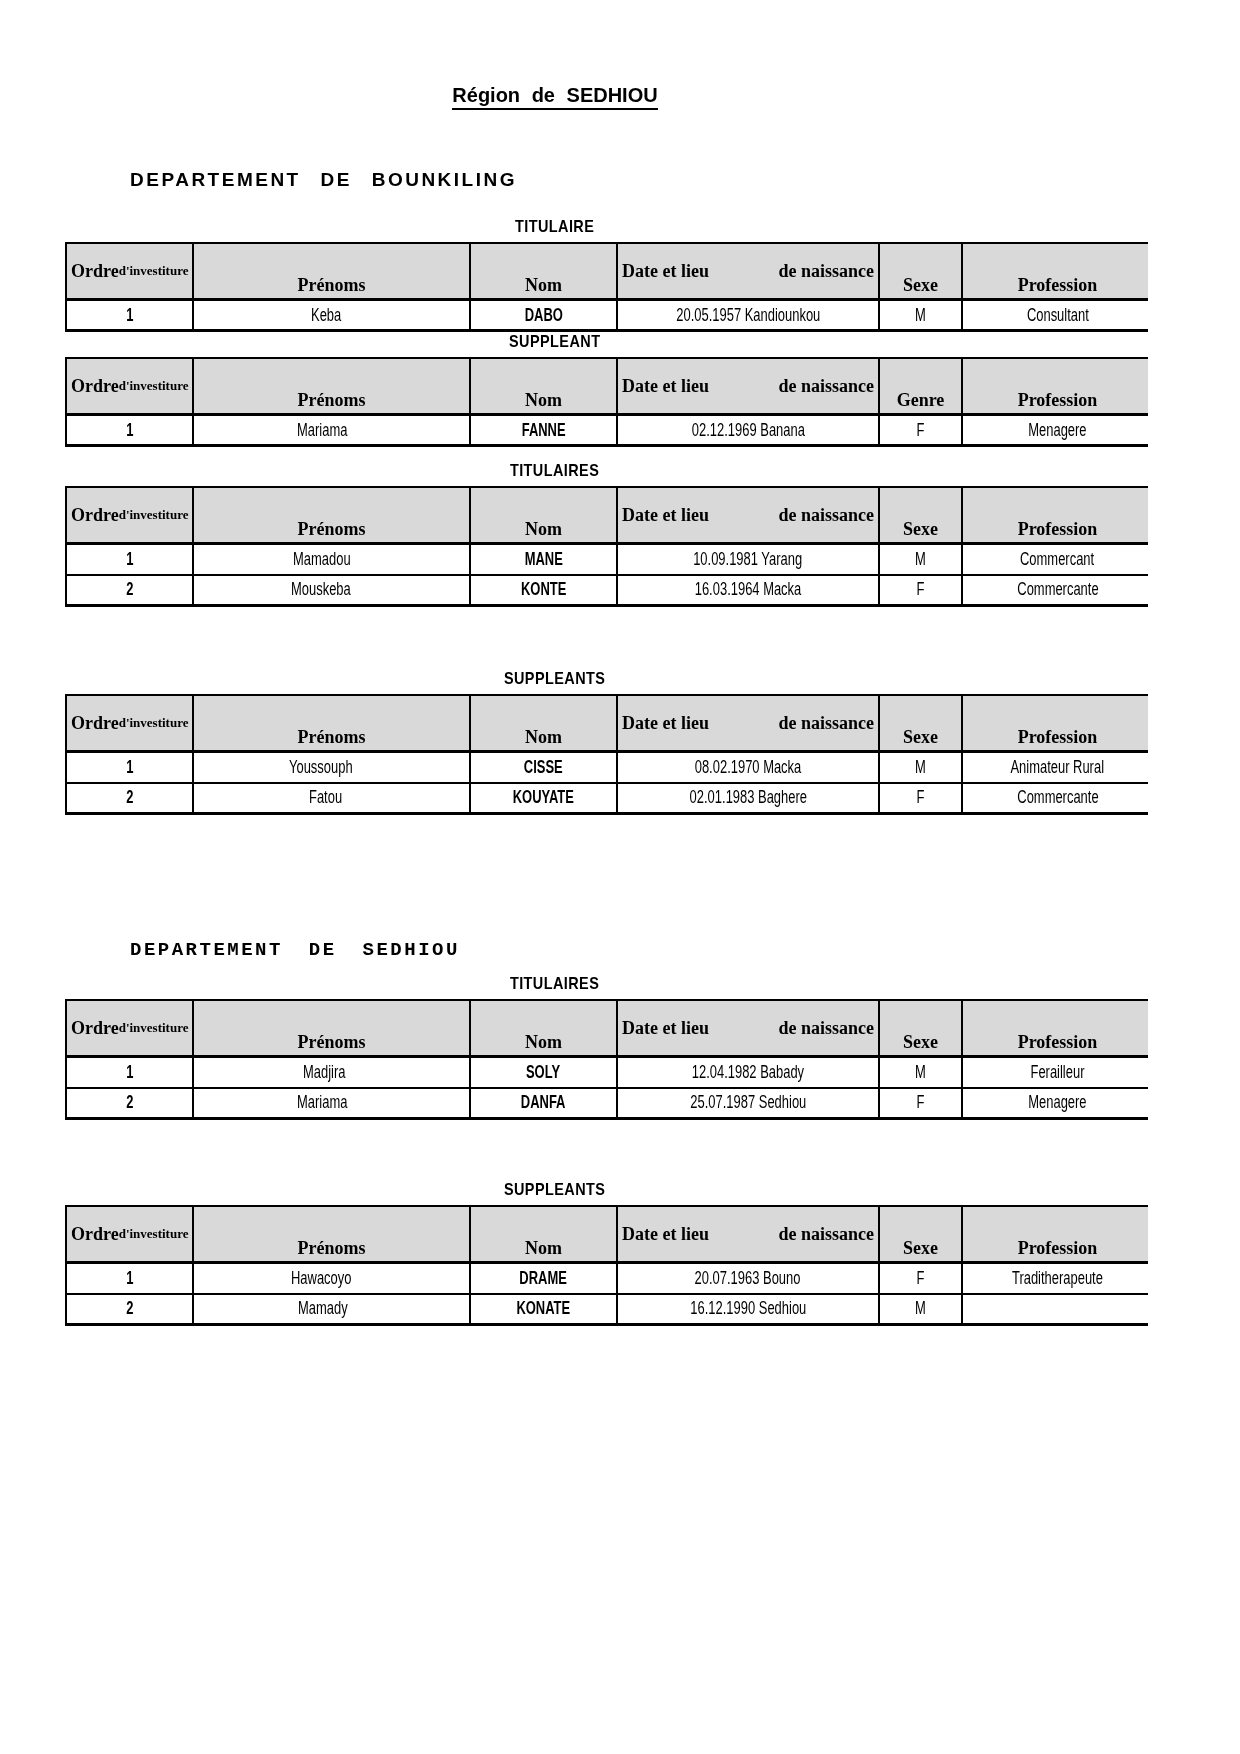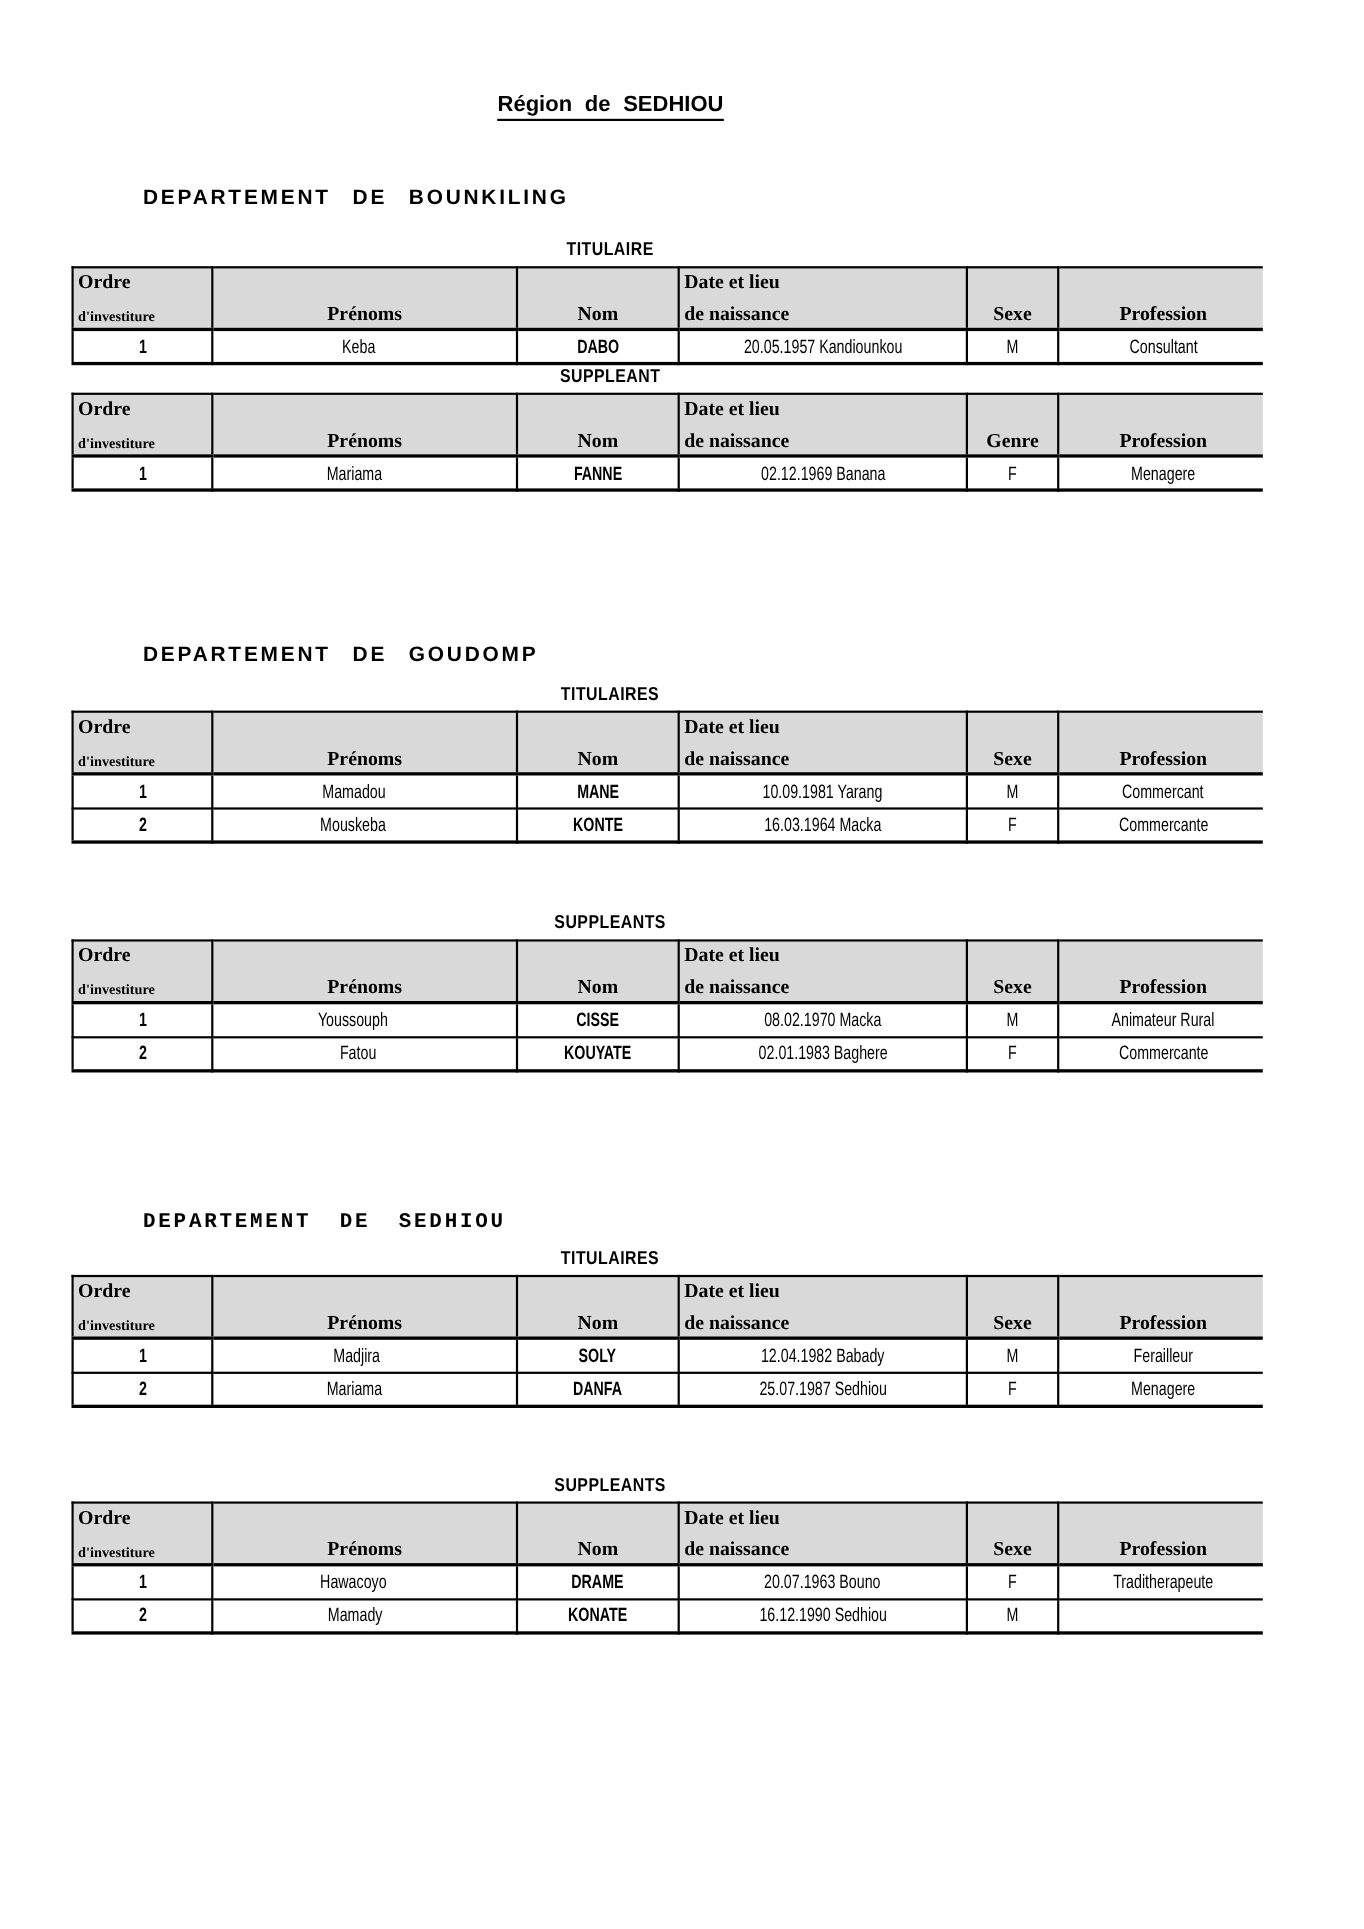--- a/index.html
+++ b/index.html
@@ -54,22 +54,22 @@
     height:56px;
     font-family:"Liberation Serif", serif;
     font-weight:bold;
     font-size:18px;
     text-align:center;
     padding:2px 4px;
     box-sizing:border-box;
   }
   th.vb { vertical-align:bottom; padding-bottom:4px; }
   .two-line {
-    display:flex; flex-direction:column;
-    justify-content:space-between; align-items:flex-start;
+    display:flex; 
+    justify-content:space-between; align-items:center;
     height:50px;
   }
   .h-small { font-size:13px; font-weight:bold; }
 
   table.roster td {
     height:31px;
     text-align:center;
     font-size:17.5px;
     padding:0 6px;
     box-sizing:border-box;
@@ -183,21 +183,20 @@
         <td><span class="cond b">1</span></td>
         <td class="left"><span class="cond">Mariama</span></td>
         <td><span class="cond b">FANNE</span></td>
         <td><span class="cond">02.12.1969 Banana</span></td>
         <td><span class="cond">F</span></td>
         <td><span class="cond">Menagere</span></td>
       </tr>
     </tbody>
   </table>
 
-  <div class="dept-heading mt-to-goudomp">DEPARTEMENT  DE  GOUDOMP</div>
 
   <div class="center-band tbl-label mt-dept-to-label2">
     <span class="condl">TITULAIRES</span>
   </div>
   <table class="roster">
     <colgroup>
         <col class="w1">
         <col class="w2">
         <col class="w3">
         <col class="w4">

